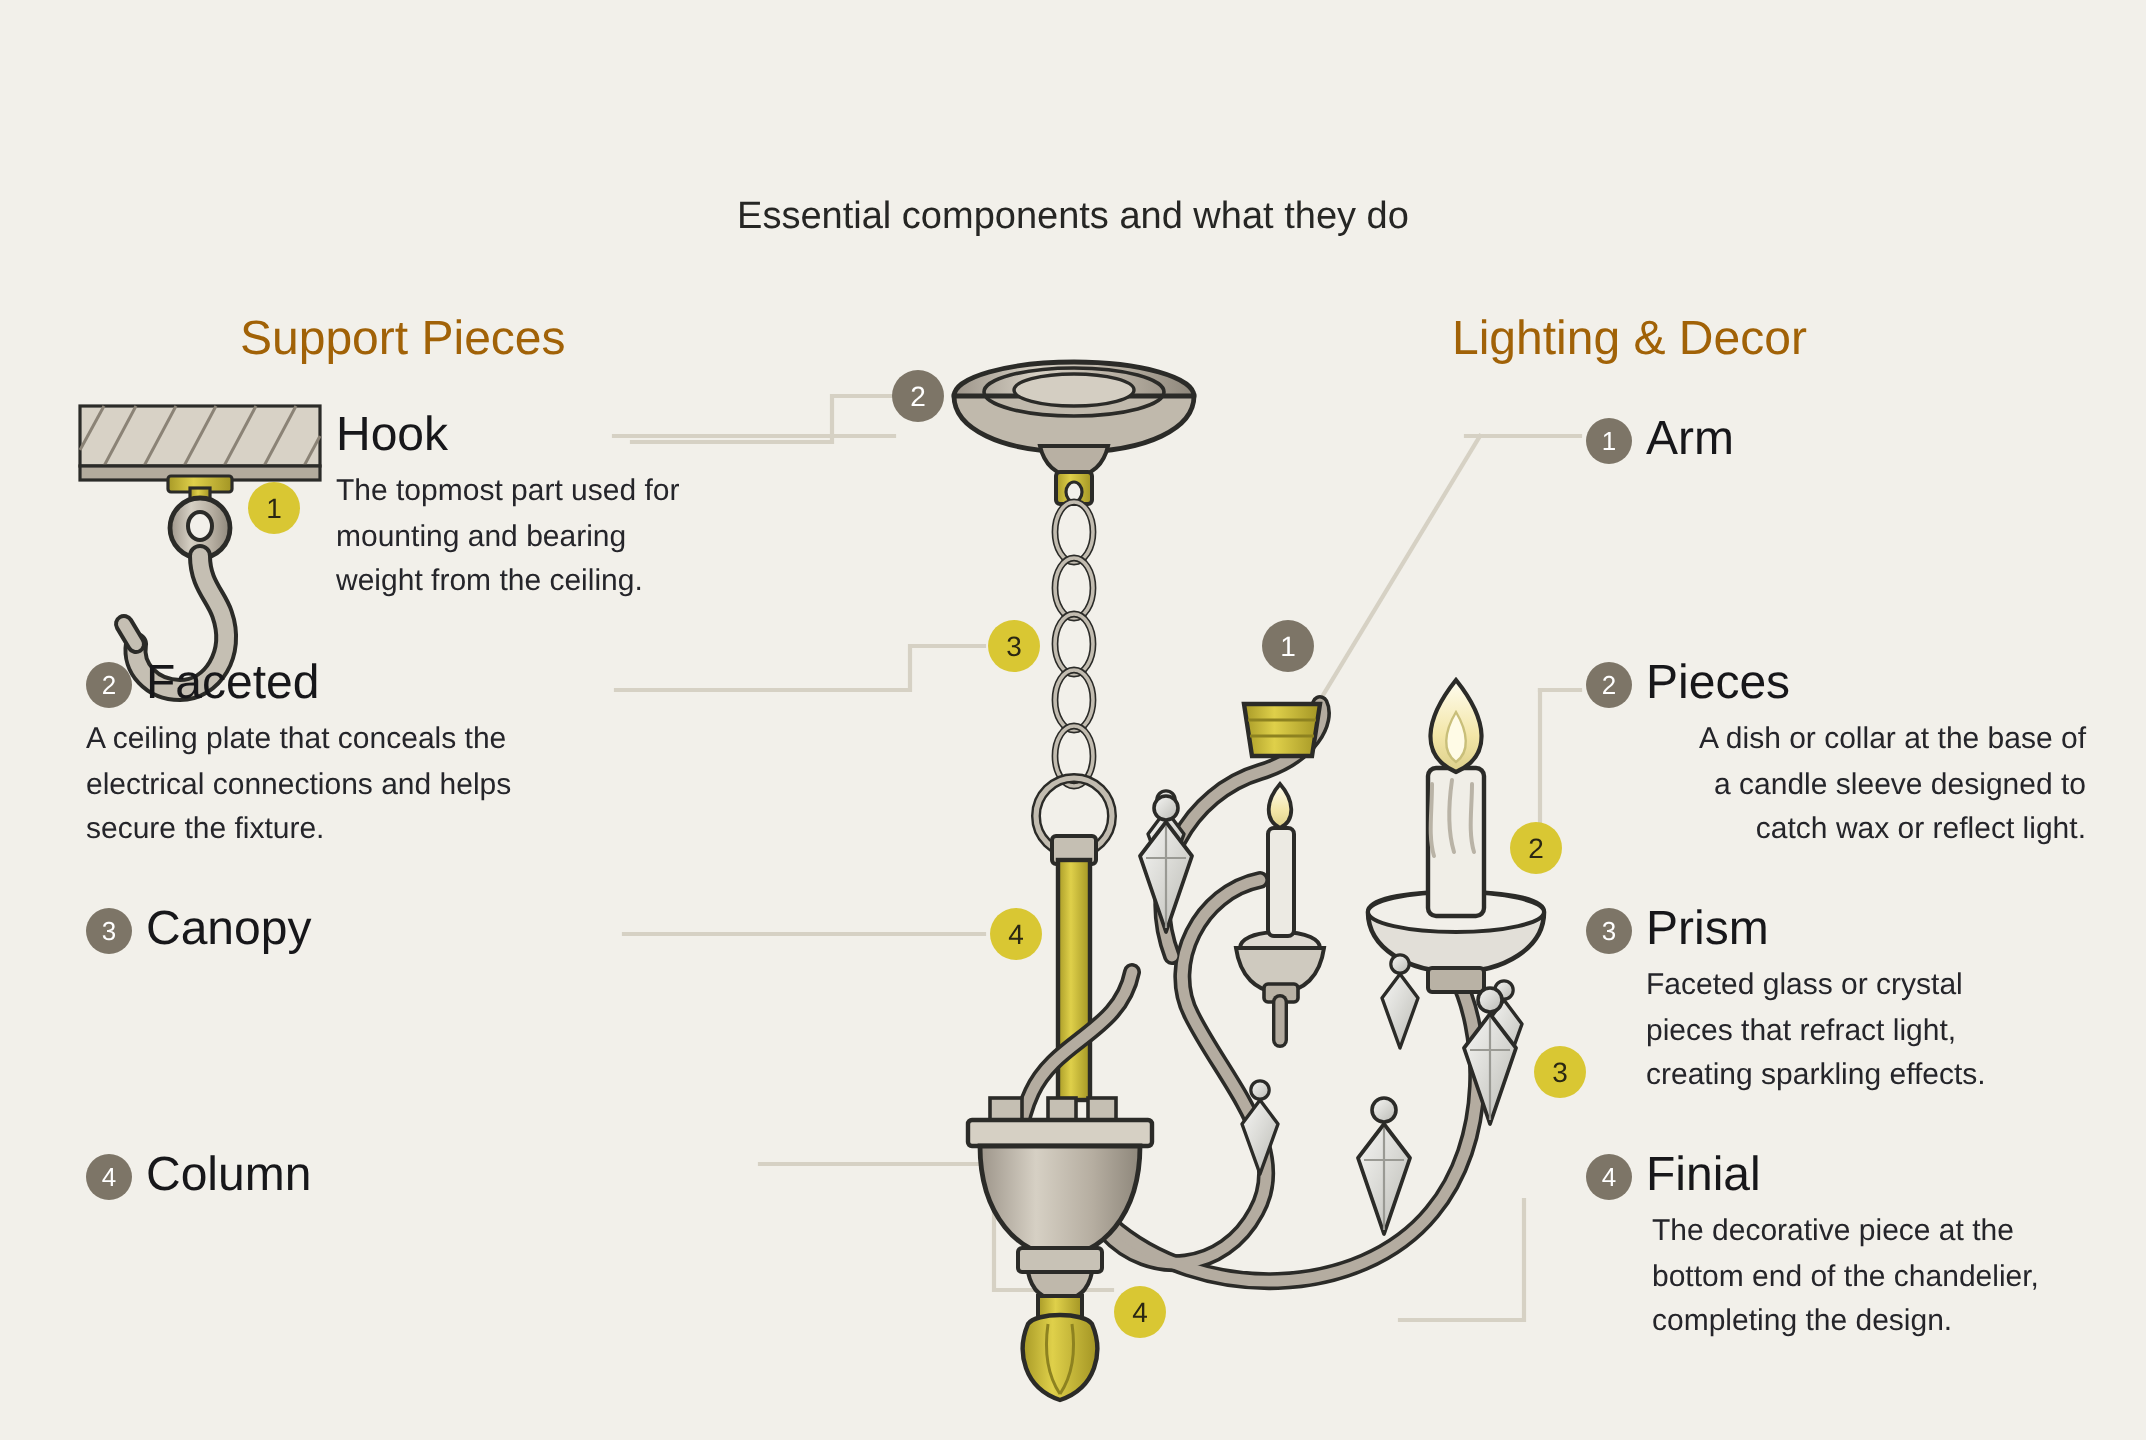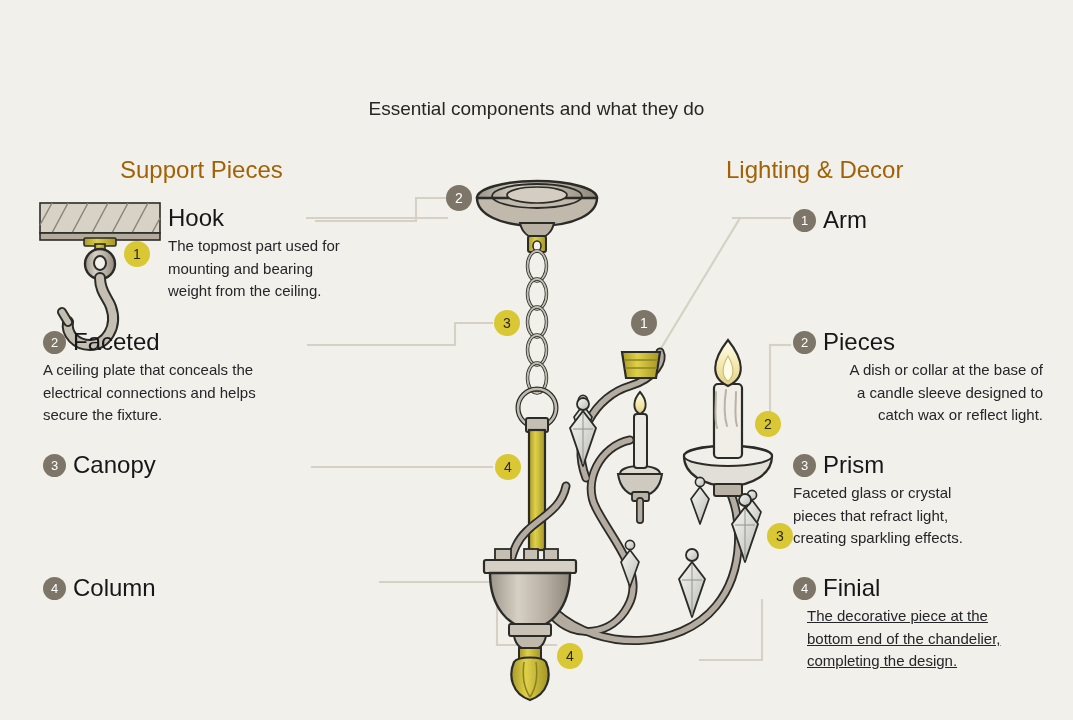--- a/index.html
+++ b/index.html
@@ -371,28 +371,28 @@
     <div class="entry-desc" style="margin-left:30px;text-align:right;">A dish or collar at the base of
 a candle sleeve designed to
 catch wax or reflect light.</div>
   </div>
 
   <div class="entry right" style="left:793px; top:451px; width:250px;">
     <div class="entry-head">
       <span class="badge-inline">3</span>
       <span class="entry-title">Prism</span>
     </div>
-    <div class="entry-desc" style="">Faceted glass or crystal
+    <div class="entry-desc" style="margin-left:30px;">Faceted glass or crystal
 pieces that refract light,
 creating sparkling effects.</div>
   </div>
 
   <div class="entry right" style="left:793px; top:574px; width:250px;">
     <div class="entry-head">
       <span class="badge-inline">4</span>
       <span class="entry-title">Finial</span>
     </div>
-    <div class="entry-desc" style="margin-left:14px;text-decoration:underline;">The decorative piece at the
+    <div class="entry-desc" style="margin-left:33px;">The decorative piece at the
 bottom end of the chandelier,
 completing the design.</div>
   </div>
 
 </div>
 
 </body></html>

